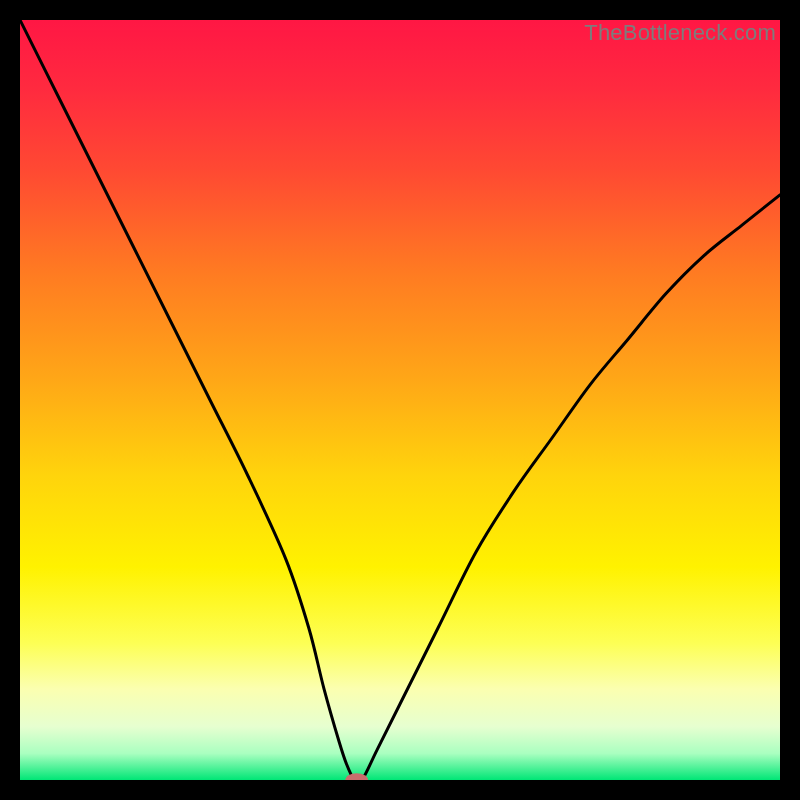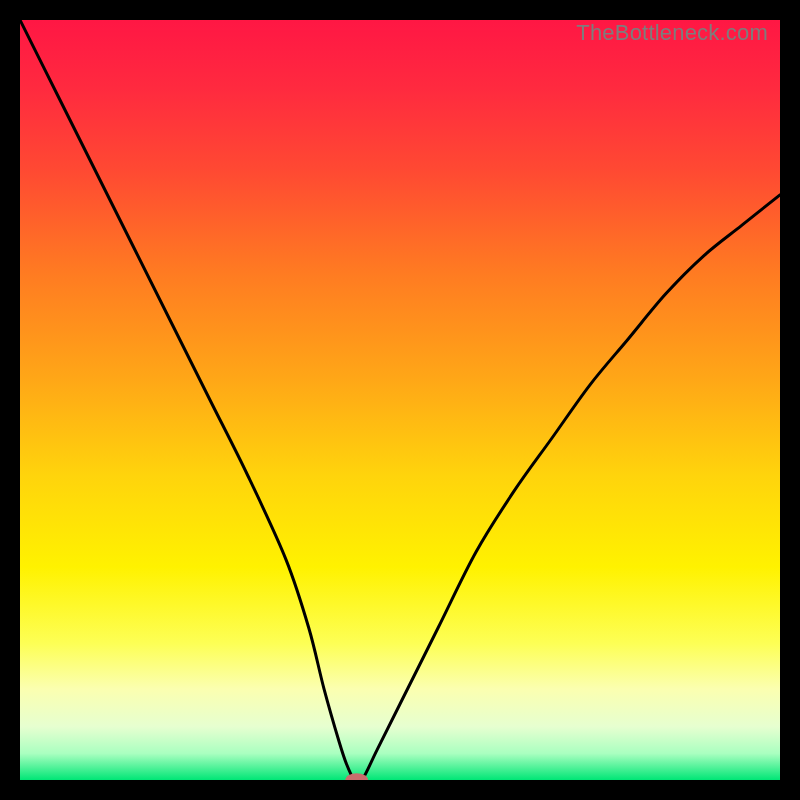--- a/index.html
+++ b/index.html
@@ -22,21 +22,21 @@
   .plot-area {
     position: absolute;
     left: 0;
     top: 0;
     width: 760px;
     height: 760px;
   }
   .watermark {
     position: absolute;
     top: 0;
-    right: 12px;
+    right: 4px;
     color: #7d7d7d;
     font-size: 22px;
     font-weight: 500;
     letter-spacing: 0.2px;
   }
   svg {
     display: block;
   }
 </style>
 </head>

